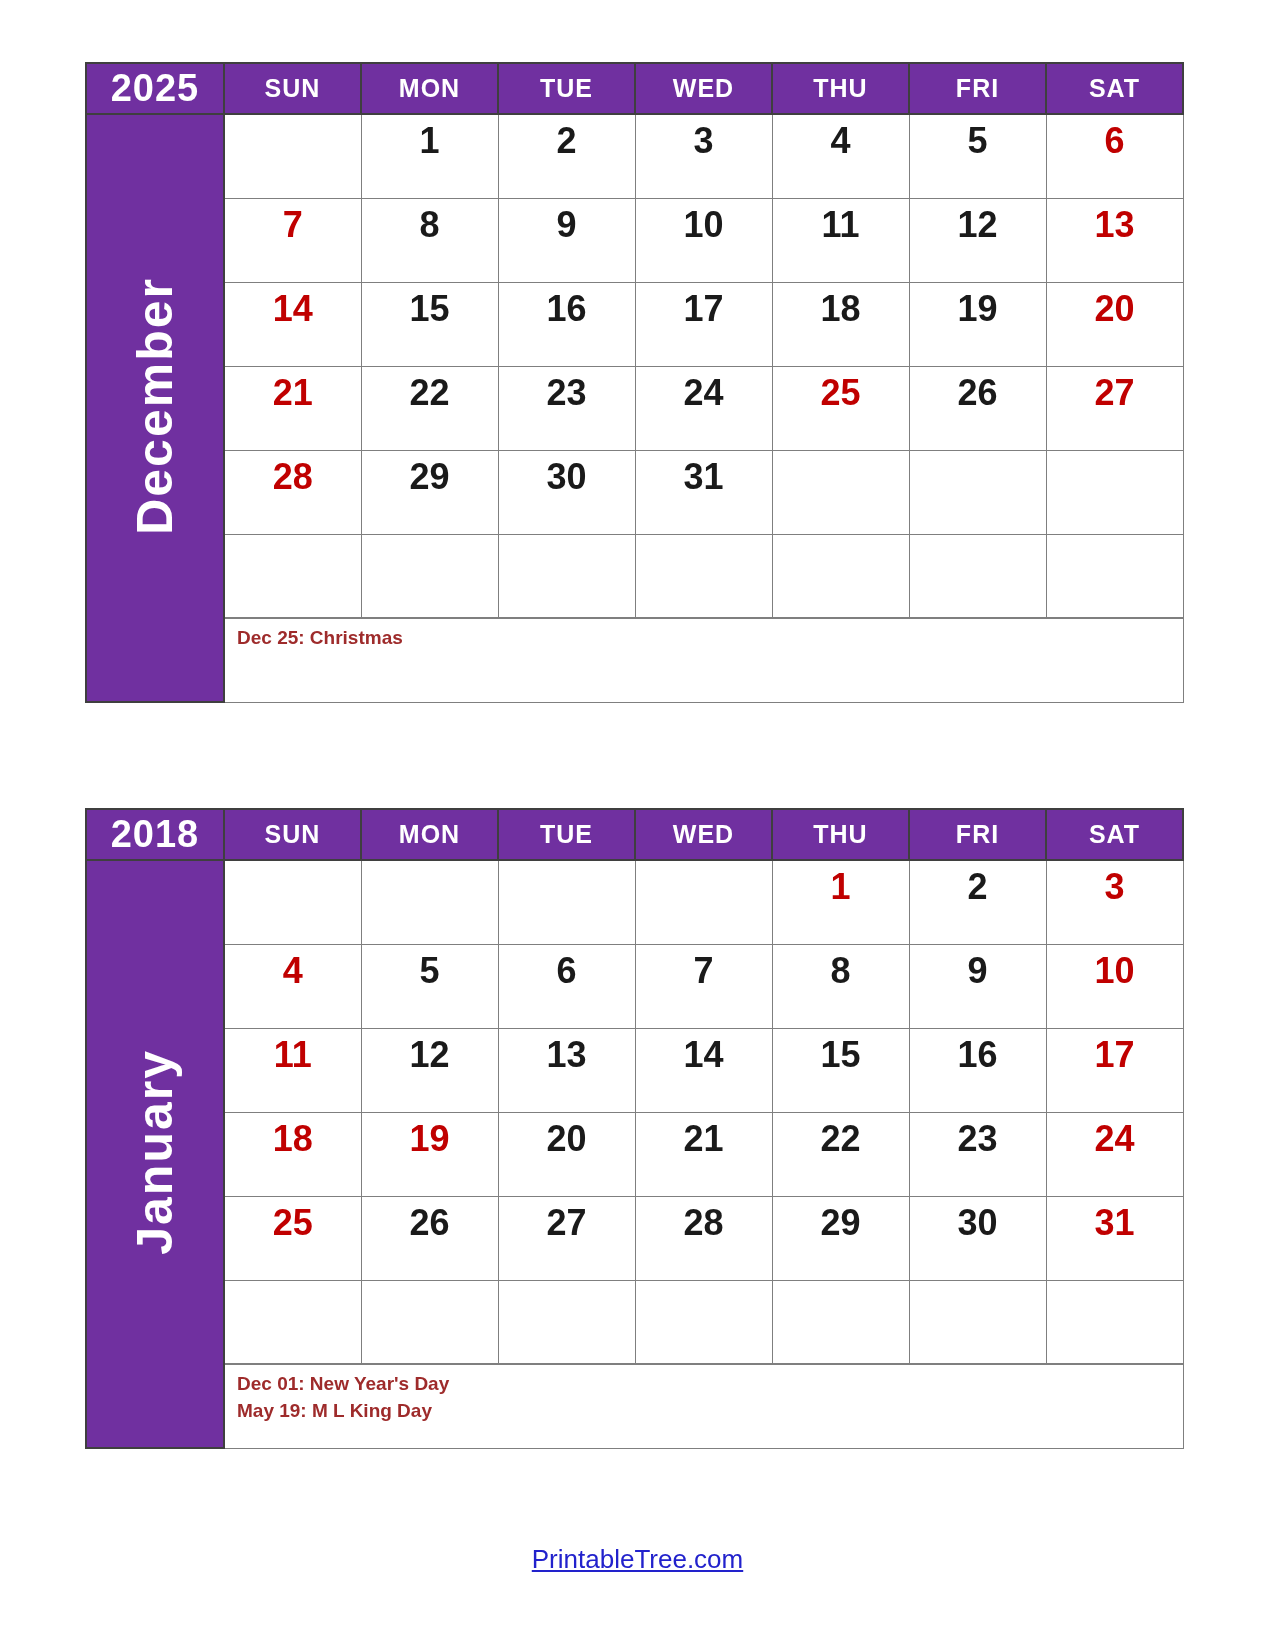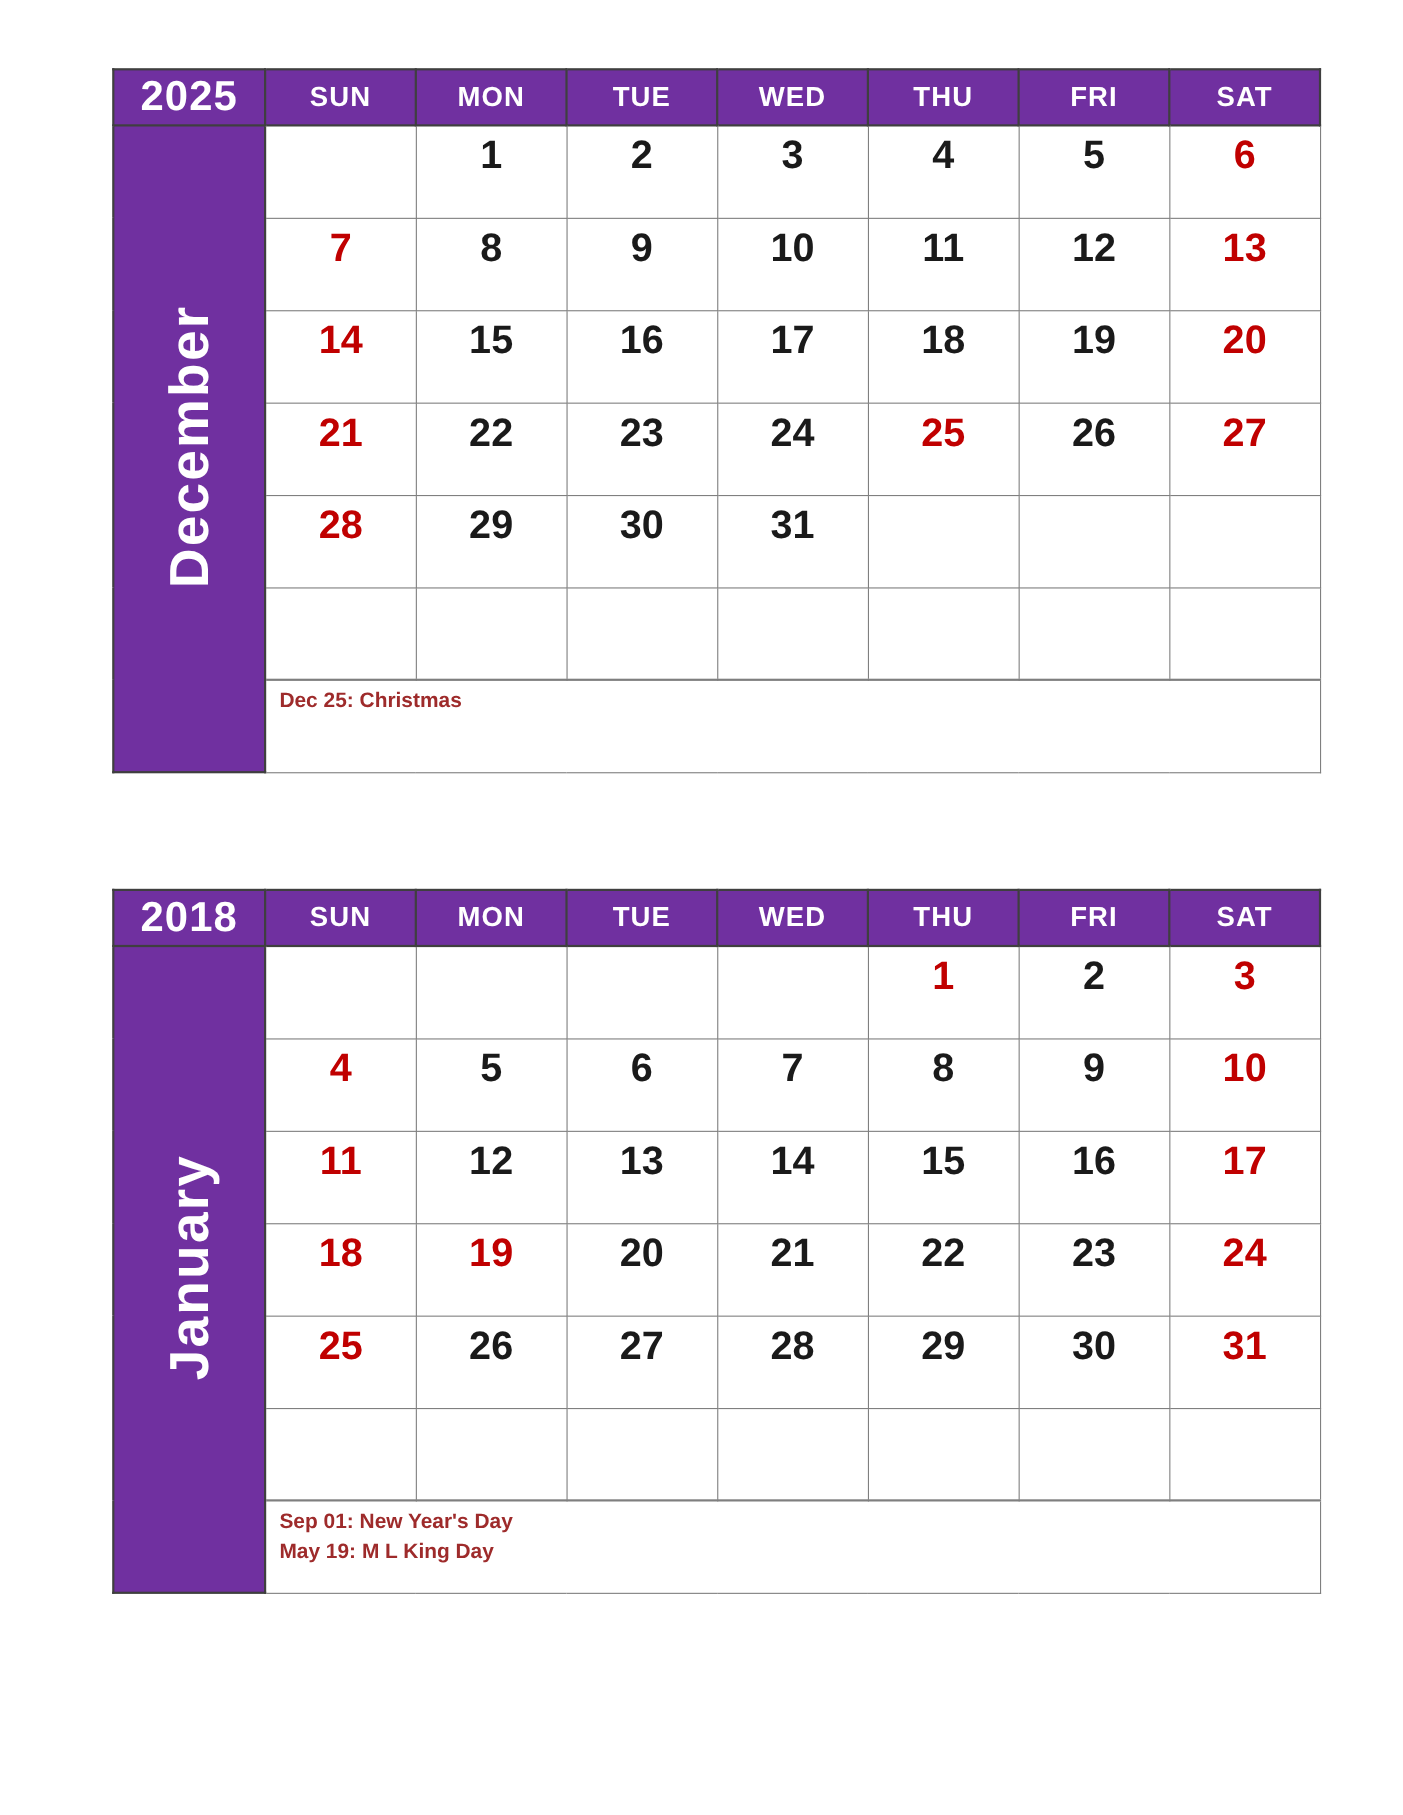--- a/index.html
+++ b/index.html
@@ -11,21 +11,21 @@
     --note-maroon:#9E2B2B;
     --link-blue:#2222CC;
   }
   *{box-sizing:border-box;}
   html,body{margin:0;padding:0;background:#ffffff;}
   body{
     width:1275px;height:1650px;
     font-family:"Liberation Sans",sans-serif;
     overflow:hidden;
   }
-  .page{position:relative;width:1275px;height:1512px;padding-top:62px;padding-left:17px;}
+  .page{position:relative;width:1275px;height:1512px;padding-top:62px;}
   table.cal{
     border-collapse:collapse;
     table-layout:fixed;
     width:1099px;
     margin-left:85px;
   }
   table.cal.second{margin-top:105px;}
   th,td{padding:0;}
   col.col-month{width:138px;}
   .yearcell{
@@ -261,22 +261,25 @@
             <td class="datecell"></td>
             <td class="datecell"></td>
             <td class="datecell"></td>
             <td class="datecell"></td>
             <td class="datecell"></td>
             <td class="datecell"></td>
             <td class="datecell"></td>
           </tr>
           <tr class="notesrow">
             <td colspan="7">
-              <div class="noteline">Sep 01: New Year's Day</div>
+              <div class="noteline">Dec 01: New Year's Day</div>
               <div class="noteline">May 19: M L King Day</div>
             </td>
           </tr>
         </tbody>
     </table>
   </section>
 
+  <div class="footer">
+    <a href="#">PrintableTree.com</a>
+  </div>
 
 </div>
 
 </body></html>

